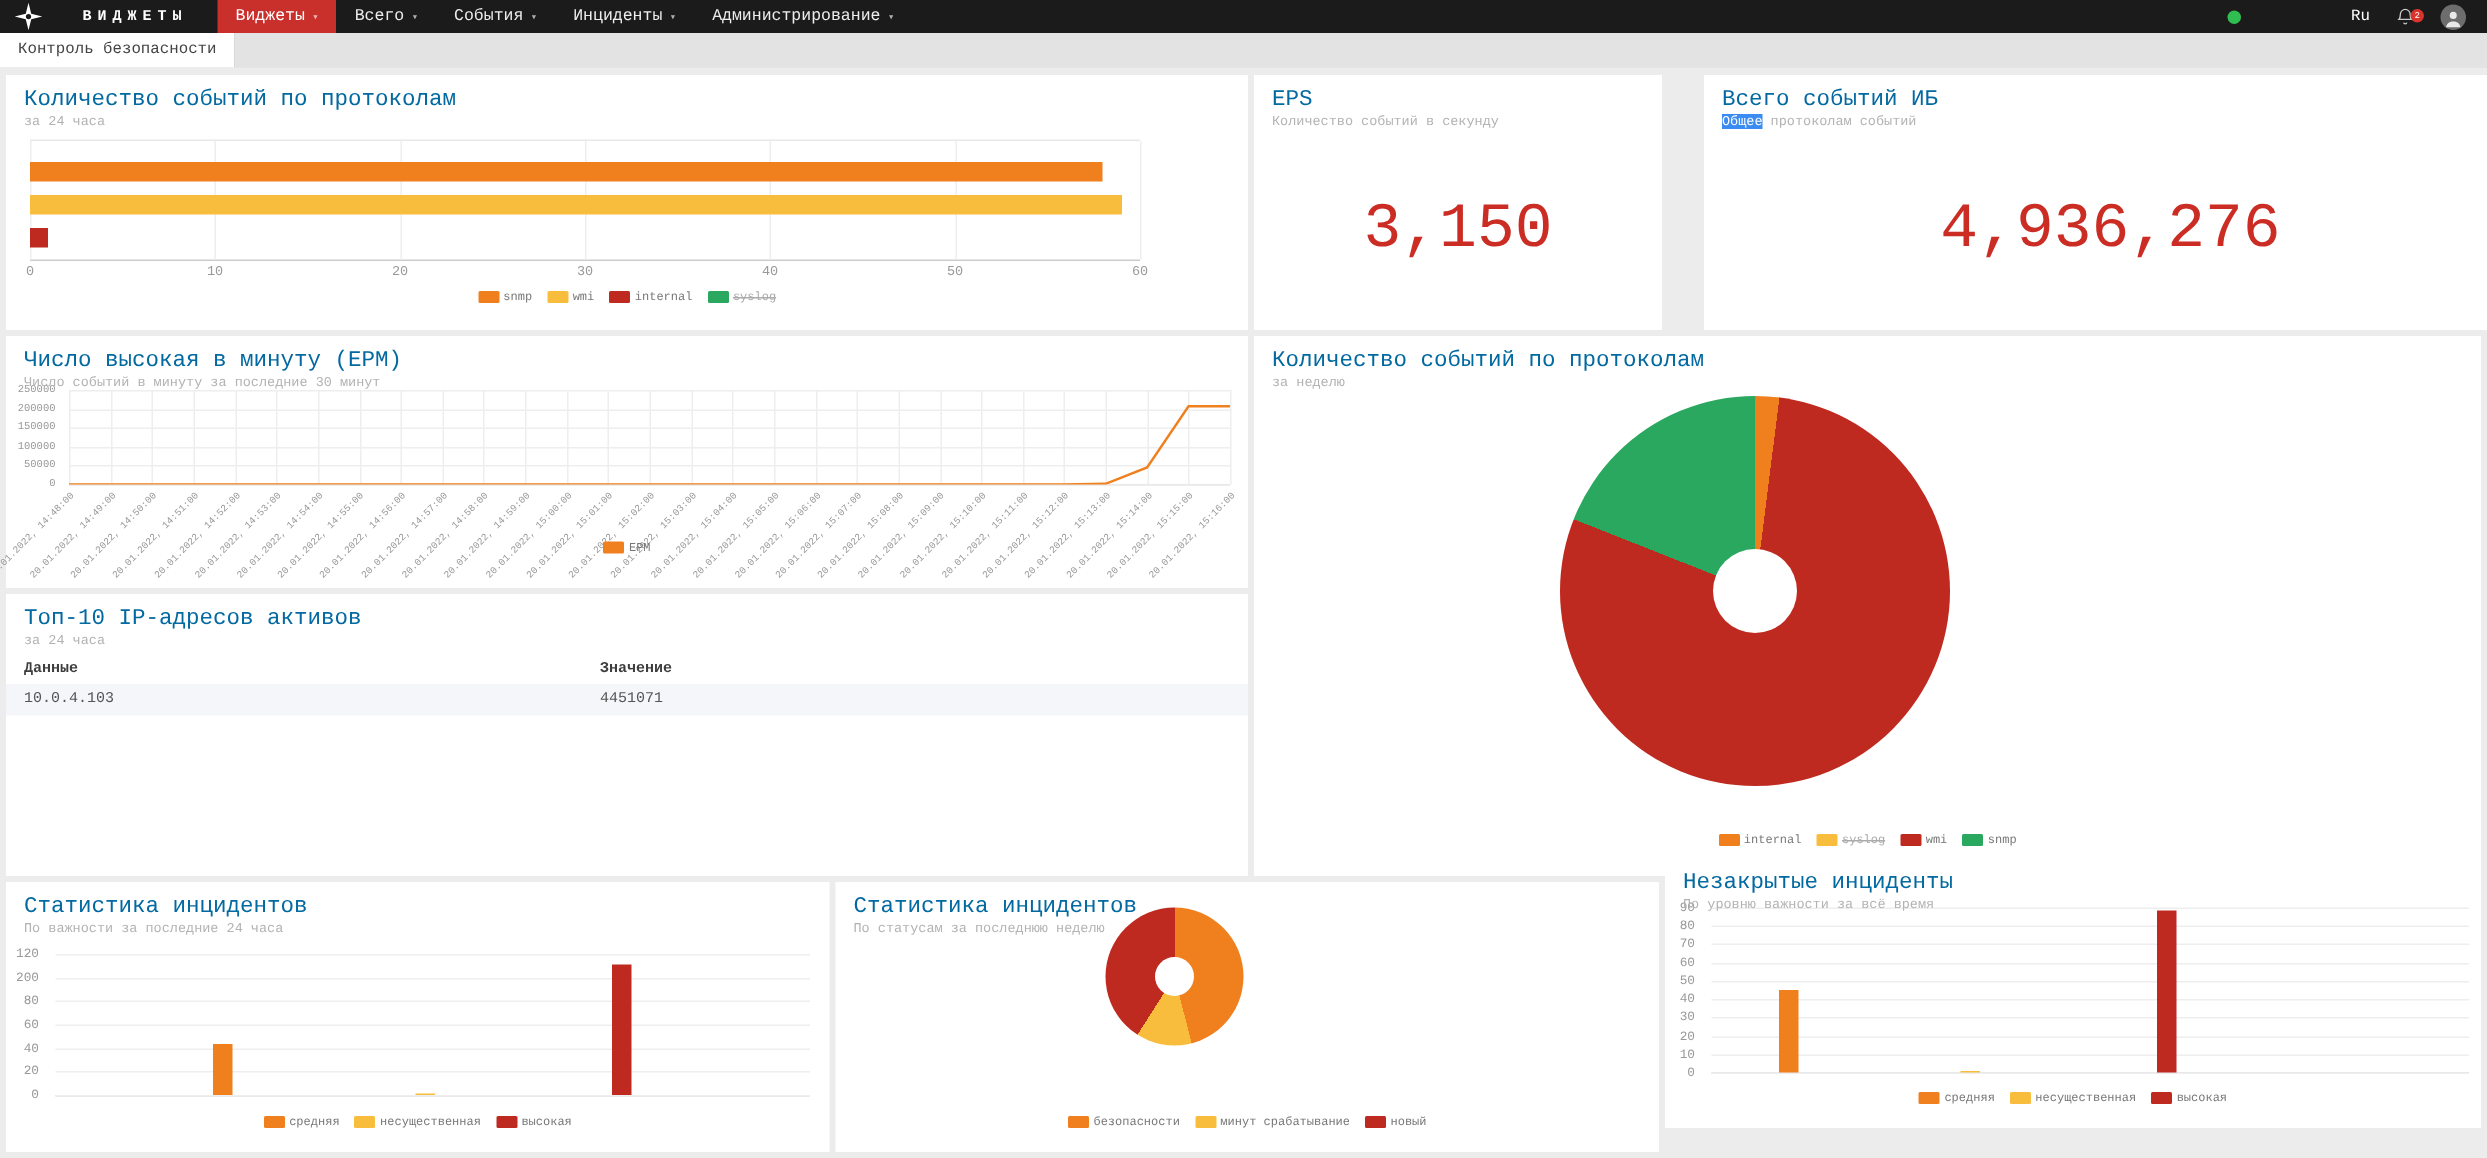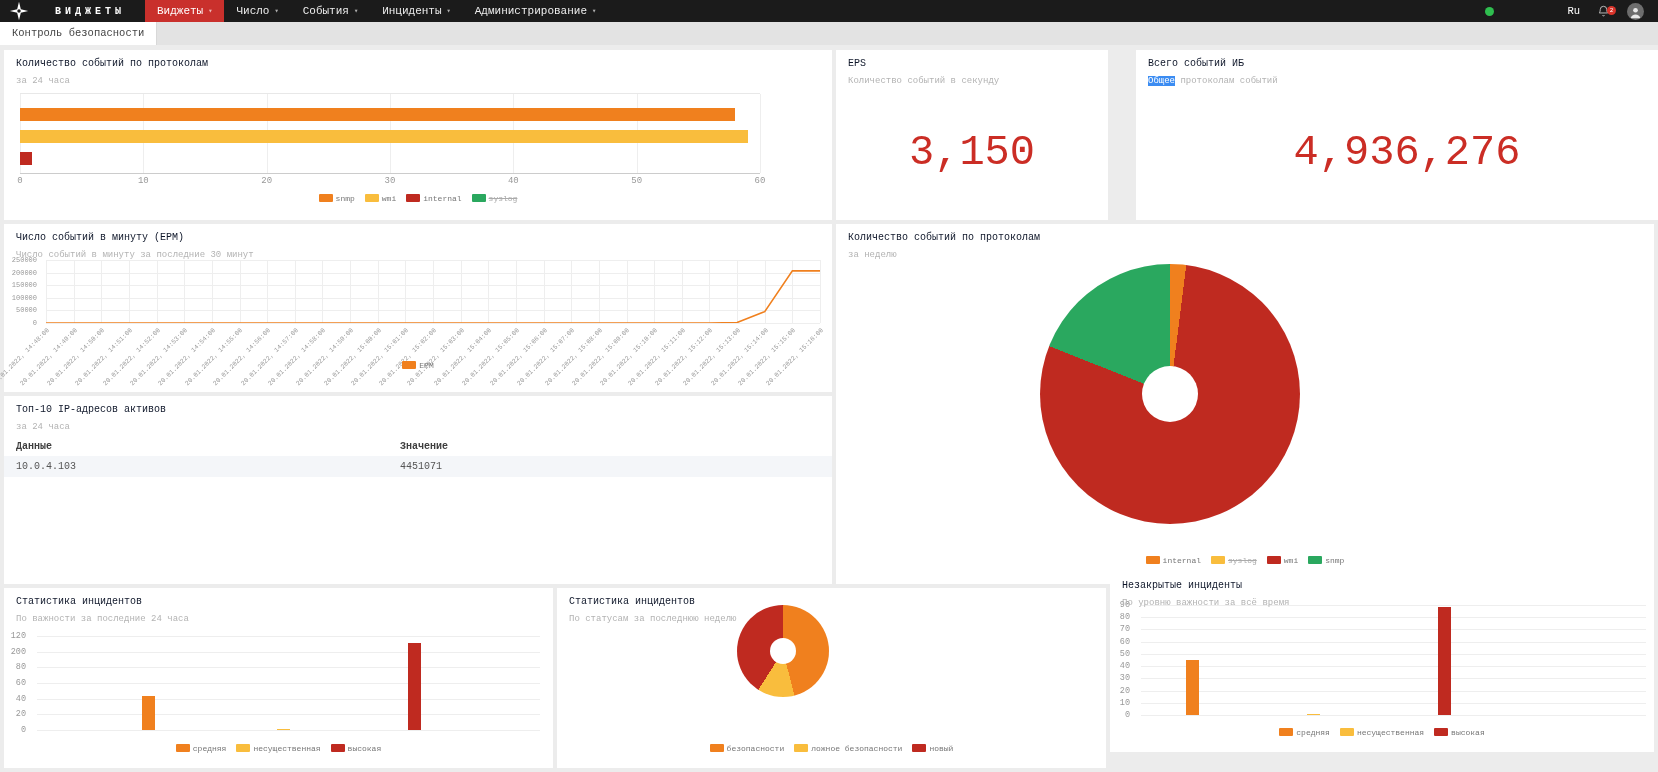--- a/index.html
+++ b/index.html
@@ -22,21 +22,21 @@
     border-radius:50%;line-height:9px;text-align:center}
   .avatar{width:17px;height:17px;border-radius:50%;background:#6d6d6d;overflow:hidden;display:flex;align-items:flex-end;justify-content:center}
 
   
   .tabbar{position:absolute;top:22px;left:0;right:0;height:23px;background:#e3e3e3;display:flex;border-bottom:1px solid #dcdcdc}
   .tab{background:#fff;padding:0 12px;line-height:23px;font-size:10.5px;color:#444;border-right:1px solid #d8d8d8;cursor:pointer}
 
   
   .content{position:absolute;top:45px;left:0;right:0;bottom:0;background:#ececec}
   .card{position:absolute;background:#fff}
-  .card h2{position:absolute;left:12px;top:8px;margin:0;font-size:10px;font-weight:500;color:#0f172a;z-index:2;white-space:nowrap}
+  .card h2{position:absolute;left:12px;top:8px;margin:0;font-size:15px;font-weight:500;color:#0369a1;z-index:2;white-space:nowrap}
   .card .sub{position:absolute;left:12px;top:26px;font-size:9px;color:#b3b3b3;z-index:2;white-space:nowrap}
   .hl{background:#3b8cf2;color:#fff}
   .big-value{position:absolute;left:0;right:0;top:79px;text-align:center;font-size:42px;color:#cb2d25}
 
   #wA{left:4px;top:5px;width:828px;height:170px}
   #wB{left:836px;top:5px;width:272px;height:170px}
   #wC{left:1136px;top:5px;width:542px;height:170px}
   #wD{left:4px;top:179px;width:828px;height:168px}
   #wE{left:836px;top:179px;width:818px;height:360px}
   #wF{left:4px;top:351px;width:828px;height:188px}
@@ -111,21 +111,21 @@
         <circle cx="12" cy="12" r="2.1" fill="#1b1b1b"></circle>
       </svg>
     </span>
     <span class="brand">ВИДЖЕТЫ</span>
     <nav class="mainnav">
       <div class="nav-item active">
         <span>Виджеты</span>
         <span class="caret">▾</span>
       </div>
       <div class="nav-item">
-        <span>Число</span>
+        <span>Всего</span>
         <span class="caret">▾</span>
       </div>
       <div class="nav-item">
         <span>События</span>
         <span class="caret">▾</span>
       </div>
       <div class="nav-item">
         <span>Инциденты</span>
         <span class="caret">▾</span>
       </div>
@@ -211,21 +211,21 @@
       <div class="big-value">3,150</div>
     </section>
 
     <section class="card" id="wC">
       <h2>Всего событий ИБ</h2>
       <div class="sub"><span class="hl">Общее</span><span> протоколам событий</span></div>
       <div class="big-value">4,936,276</div>
     </section>
 
     <section class="card" id="wD">
-      <h2>Число событий в минуту (EPM)</h2>
+      <h2>Число высокая в минуту (EPM)</h2>
       <div class="sub">Число событий в минуту за последние 30 минут</div>
       <div class="chart" id="chD">
           <div class="ylabels">
             <span style="top:100%">0</span>
             <span style="top:80%">50000</span>
             <span style="top:60%">100000</span>
             <span style="top:40%">150000</span>
             <span style="top:19.999999999999996%">200000</span>
             <span style="top:0%">250000</span>
           </div>
@@ -459,21 +459,21 @@
           <div class="pie" style="background:conic-gradient(#f0801e 0.00% 46.00%,#f9bd3d 46.00% 59.00%,#bf2a20 59.00% 100.00%)">
             <div class="hole"></div>
           </div>
           <div class="legend">
             <span class="li">
               <i style="background:#f0801e"></i>
               <em>безопасности</em>
             </span>
             <span class="li">
               <i style="background:#f9bd3d"></i>
-              <em>ложное безопасности</em>
+              <em>минут срабатывание</em>
             </span>
             <span class="li">
               <i style="background:#bf2a20"></i>
               <em>новый</em>
             </span>
           </div>
         </div>
     </section>
 
     <section class="card" id="wI">

